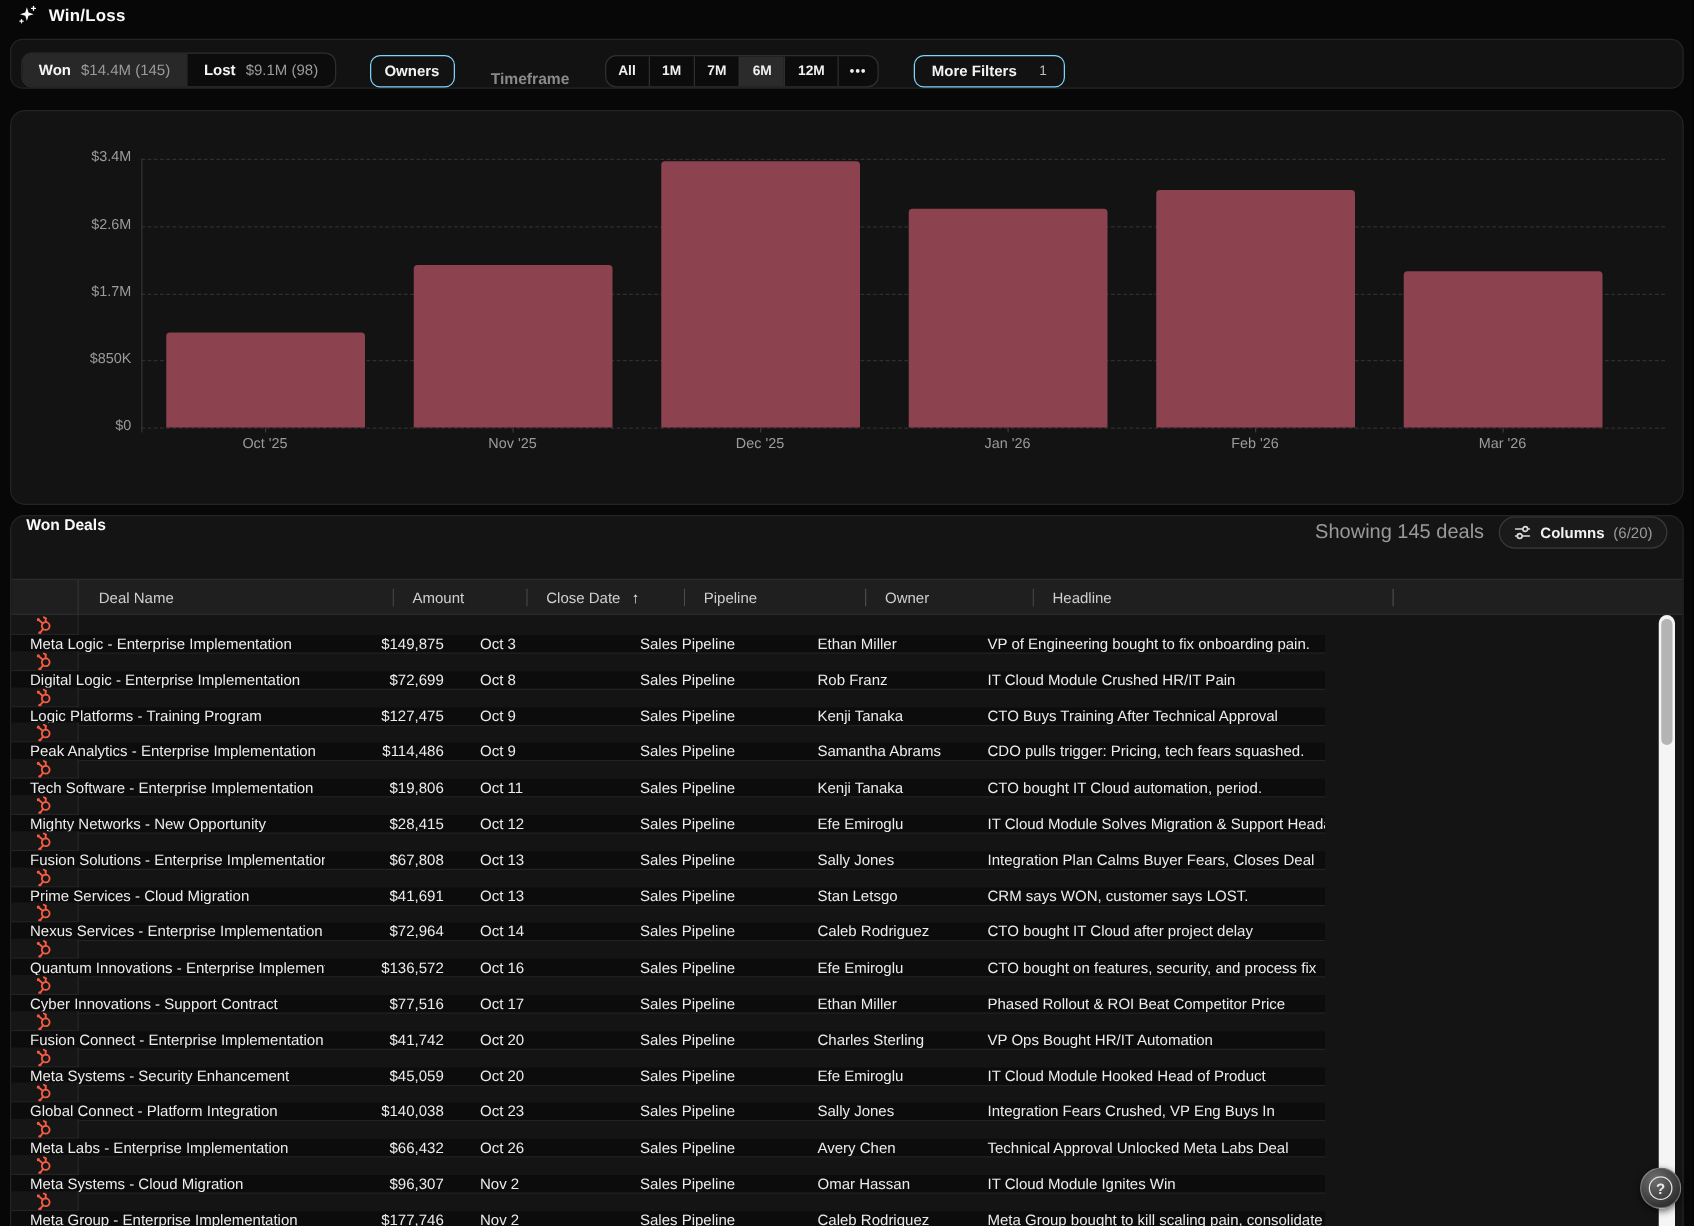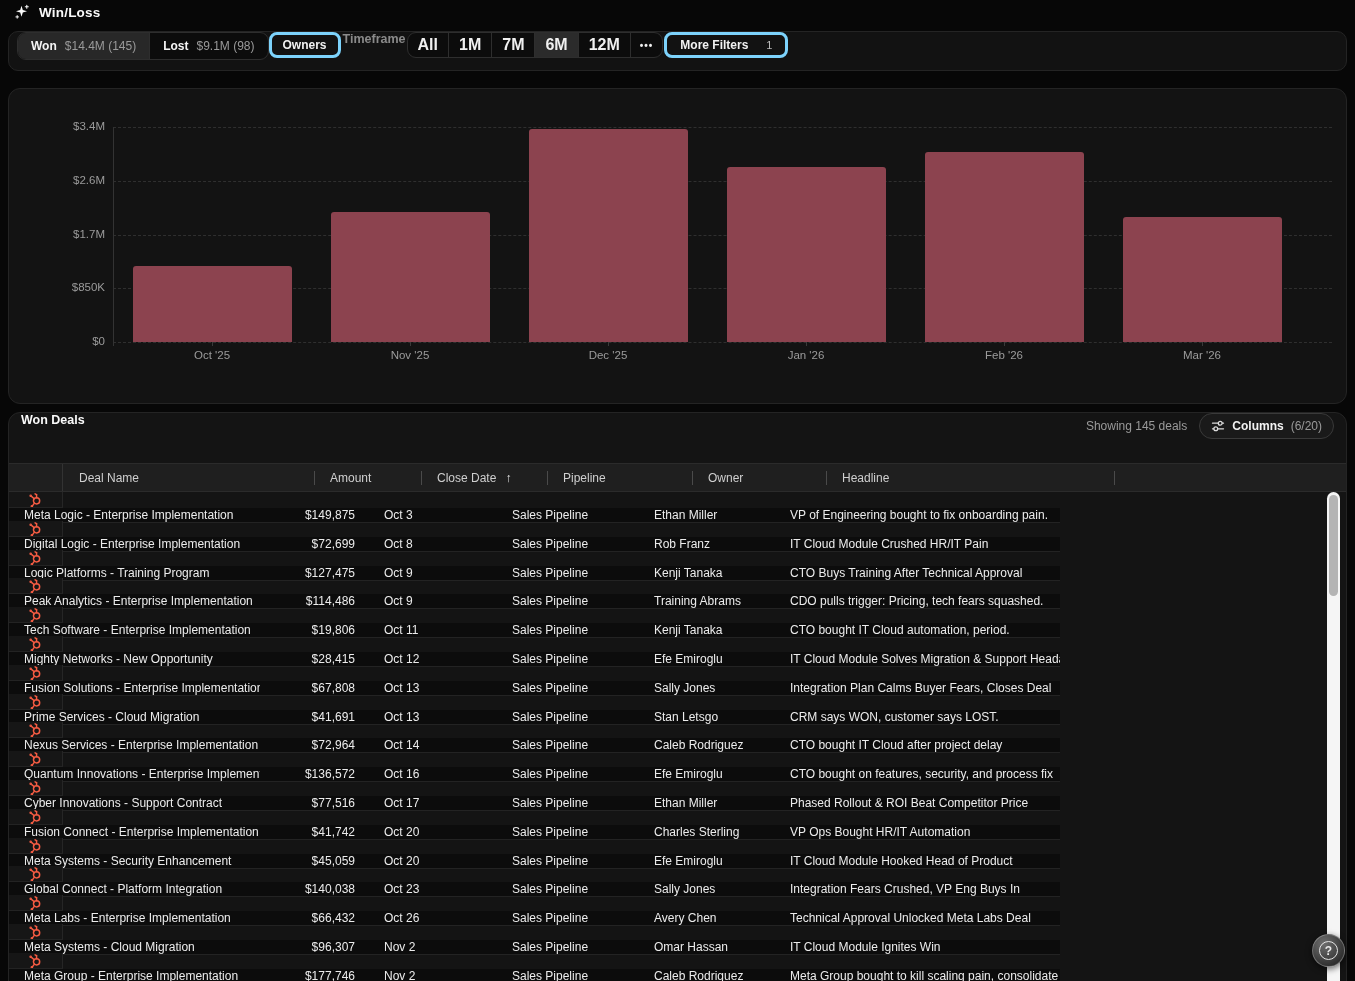--- a/index.html
+++ b/index.html
@@ -5,32 +5,32 @@
   * { box-sizing: border-box; margin: 0; padding: 0; }
   html,body { background:#000; }
   body { font-family:"Liberation Sans", sans-serif; }
   .page { position:relative; width:1355px; height:981px; background:#070707; overflow:hidden; color:#ededed; }
 
   
   .topbar { height:24px; display:flex; align-items:center; gap:9px; padding-left:14px; }
   .topbar h1 { font-size:13.5px; font-weight:700; color:#fafafa; letter-spacing:.2px; }
 
   
-  .filterbar { margin:7px 8px 0 8px; height:40px; background:#121212; border:1px solid #242424; border-radius:10px; display:flex; align-items:flex-start; padding:0 8px; gap:0; }
+  .filterbar { margin:7px 8px 0 8px; height:40px; background:#121212; border:1px solid #242424; border-radius:10px; display:flex; align-items:flex-end; padding:0 8px; gap:27px; }
   .seg { display:flex; align-items:stretch; background:#0c0c0c; border:1px solid #2e2e2e; border-radius:9px; overflow:hidden; }
   .wonlost { height:28px; }
   .wonlost .seg-item { display:flex; align-items:center; gap:8px; padding:0 13px; background:transparent; border:none; cursor:pointer; font-family:inherit; font-size:12px; color:#f2f2f2; white-space:nowrap; }
   .wonlost .seg-item.active { background:#282828; }
   .wonlost .seg-item + .seg-item { border-left:1px solid #2e2e2e; }
   .seg-label { font-weight:700; color:#f5f5f5; }
   .seg-value { color:#9a9a9a; font-weight:400; }
-  .pill { height:26px; display:flex; align-items:center; gap:6px; background:transparent; border:3px solid #7dd3fc; border-radius:8px; padding:0 11px; color:#f2f2f2; font-size:12px; font-weight:600; font-family:inherit; cursor:pointer; white-space:nowrap; }
+  .pill { height:26px; display:flex; align-items:center; gap:6px; background:transparent; border:1px solid #7dd3fc; border-radius:8px; padding:0 11px; color:#f2f2f2; font-size:12px; font-weight:600; font-family:inherit; cursor:pointer; white-space:nowrap; }
   .tf-label { color:#8a8a8a; font-size:12.5px; font-weight:600; margin-left:2px; }
   .timeframe { height:26px; margin-left:1px; }
-  .timeframe .tf-item { border:none; background:transparent; color:#f0f0f0; font-size:16px; font-weight:600; padding:0 10px; font-family:inherit; cursor:pointer; display:flex; align-items:center; }
+  .timeframe .tf-item { border:none; background:transparent; color:#f0f0f0; font-size:11px; font-weight:600; padding:0 10px; font-family:inherit; cursor:pointer; display:flex; align-items:center; }
   .timeframe .tf-item + .tf-item { border-left:1px solid #2e2e2e; }
   .timeframe .tf-item.active { background:#2b2b2b; }
   .timeframe .tf-item.more { font-size:10px; letter-spacing:1px; padding:0 9px; }
   .morefilters { margin-left:1px; padding:0 13px; }
   .mf-count { color:#bdbdbd; font-size:11px; font-weight:400; margin-left:12px; }
 
   
   .card { margin:0 8px; background:#131313; border:1px solid #242424; border-radius:12px; position:relative; }
   .chart-card { margin-top:17px; height:316px; }
   .table-card { margin-top:8px; height:700px; background:#141414; overflow:hidden; }
@@ -41,21 +41,21 @@
   .yaxis-line { position:absolute; left:104px; top:38px; height:219px; width:1px; background:#333; }
   .ylabel { position:absolute; left:0; width:96px; text-align:right; font-size:11.5px; color:#9b9b9b; }
   .bar { position:absolute; width:159px; background:#8c434f; border-radius:3px 3px 0 0; }
   .xtick { position:absolute; top:253px; width:1px; height:4px; background:#3a3a3a; }
   .xlabel { position:absolute; top:260px; width:120px; text-align:center; font-size:11.5px; color:#9b9b9b; }
 
   
   .table-head { height:50px; display:flex; align-items:flex-start; justify-content:space-between; padding:0 12px; }
   .table-title { font-size:12.5px; font-weight:700; color:#fafafa; }
   .table-head-right { display:flex; align-items:center; gap:12px; }
-  .showing { font-size:12px; color:#9a9a9a; }
+  .showing { font-size:16px; color:#9a9a9a; }
   .columns-btn { height:26px; display:flex; align-items:center; gap:7px; background:#1a1a1a; border:1px solid #3a3a3a; border-radius:13px; padding:0 11px; color:#f2f2f2; font-size:12px; font-weight:600; font-family:inherit; cursor:pointer; }
   .col-count { color:#9a9a9a; font-weight:400; }
 
   .thead { height:29px; background:#1f1f1f; border-top:1px solid #2b2b2b; border-bottom:1px solid #2b2b2b; display:flex; align-items:stretch; font-size:12px; color:#cfcfcf; }
   .thead .icon-col { width:54px; border-right:1px solid #333; flex:none; }
   .thead .hcell { position:relative; display:flex; align-items:center; padding-left:16px; flex:none; white-space:nowrap; overflow:hidden; font-weight:500; }
   .thead .hcell.sepline::before { content:""; position:absolute; left:0; top:50%; transform:translateY(-50%); width:1px; height:14px; background:#4a4a4a; }
   .thead .hfiller { flex:1; position:relative; }
   .thead .hfiller::before { content:""; position:absolute; left:0; top:50%; transform:translateY(-50%); width:1px; height:14px; background:#4a4a4a; }
   .sort-arrow { margin-left:9px; font-size:12px; color:#e6e6e6; }
@@ -274,21 +274,21 @@
               <circle cx="5" cy="7" r="1" fill="#f65c43"></circle>
               <path d="M8.6 25.4 L12 20.8"></path>
               <circle cx="7.2" cy="26.8" r="1" fill="#f65c43"></circle>
             </svg>
           </div>
           <div class="cells">
             <div class="tcell w-name">Peak Analytics - Enterprise Implementation</div>
             <div class="tcell amount w-amount">$114,486</div>
             <div class="tcell w-date">Oct 9</div>
             <div class="tcell w-pipe">Sales Pipeline</div>
-            <div class="tcell w-owner">Training Abrams</div>
+            <div class="tcell w-owner">Samantha Abrams</div>
             <div class="tcell w-head">CDO pulls trigger: Pricing, tech fears squashed.</div>
           </div>
           <div class="filler"></div>
         </div>
         <div class="trow">
           <div class="icon-cell">
             <svg width="15" height="15" viewBox="0 0 28 28" fill="none" stroke="#f65c43" stroke-width="2.8" stroke-linecap="round">
               <circle cx="16" cy="16.5" r="5.8"></circle>
               <path d="M16 10.7 V5"></path>
               <path d="M13.2 3.4 L16 5"></path>

